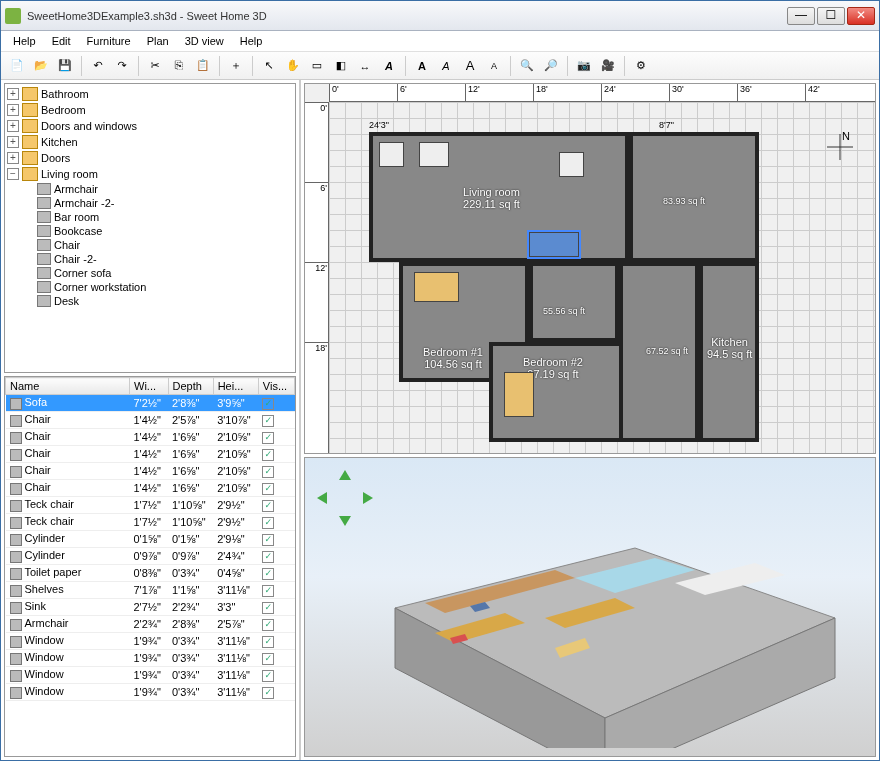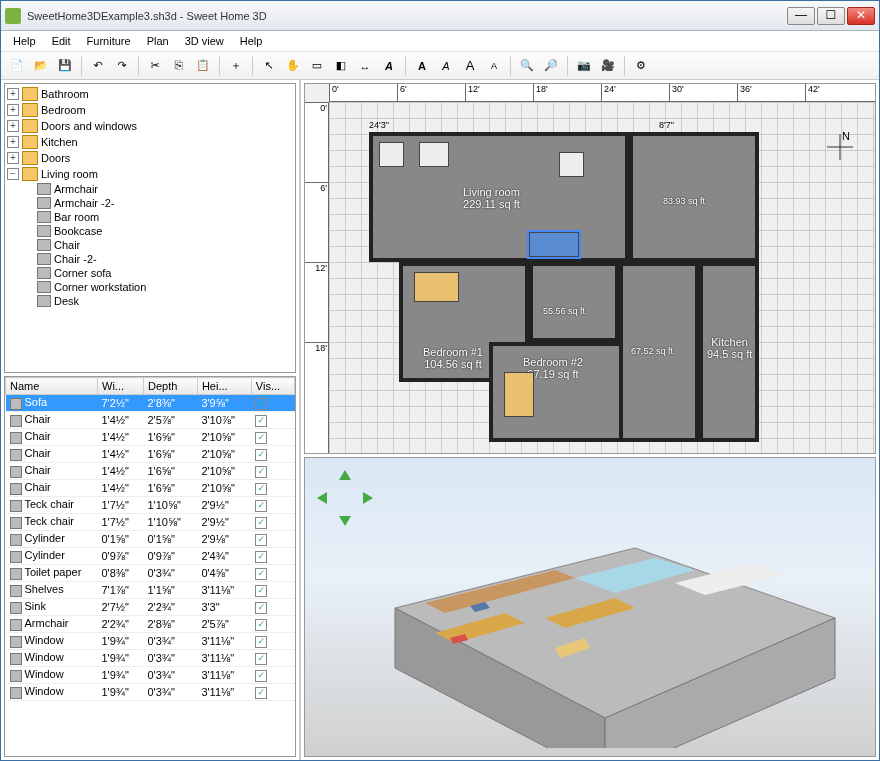--- a/index.html
+++ b/index.html
@@ -190,21 +190,21 @@
           <div class="tree-item tree-child">
             <span class="tree-icon item"></span>
             <span>Desk</span>
           </div>
         </div>
 
       <div class="table-wrap">
         <table>
           <thead>
               <tr id="thead-row">
-                <th style="width: 92px;">Name</th>
+                <th style="width: 124px;">Name</th>
                 <th>Wi...</th>
                 <th>Depth</th>
                 <th>Hei...</th>
                 <th>Vis...</th>
               </tr>
             </thead>
           <tbody id="tbody">
               <tr class="selected">
                 <td><span class="row-icon"></span><span>Sofa</span></td>
                 <td>7'2½"</td>
@@ -373,21 +373,21 @@
             <div class="room" style="top:130px;left:30px;width:130px;height:120px">
                 <div class="room-label" style="top:80px;left:20px"><span>Bedroom #1</span><br><span>104.56 sq ft</span></div>
               </div>
             <div class="room" style="top:130px;left:160px;width:90px;height:80px">
                 <div class="room-label" style="top:40px;left:10px">55.56 sq ft</div>
               </div>
             <div class="room" style="top:210px;left:120px;width:140px;height:100px">
                 <div class="room-label" style="top:10px;left:30px"><span>Bedroom #2</span><br><span>97.19 sq ft</span></div>
               </div>
             <div class="room" style="top:130px;left:250px;width:80px;height:180px">
-                <div class="room-label" style="top:80px;left:8px">67.52 sq ft</div>
+                <div class="room-label" style="top:80px;left:23px">67.52 sq ft</div>
               </div>
             <div class="room" style="top:130px;left:330px;width:60px;height:180px">
                 <div class="room-label" style="top:70px;left:4px"><span>Kitchen</span><br><span>94.5 sq ft</span></div>
               </div>
             <div class="furn" style="top:100px;left:160px;width:50px;height:25px;background:#5b8bd0;outline:2px solid #4488ff"></div>
             <div class="furn" style="top:10px;left:10px;width:25px;height:25px"></div>
             <div class="furn" style="top:10px;left:50px;width:30px;height:25px"></div>
             <div class="furn" style="top:20px;left:190px;width:25px;height:25px"></div>
             <div class="furn" style="top:140px;left:45px;width:45px;height:30px;background:#e8c070"></div>
             <div class="furn" style="top:240px;left:135px;width:30px;height:45px;background:#e8c070"></div>

